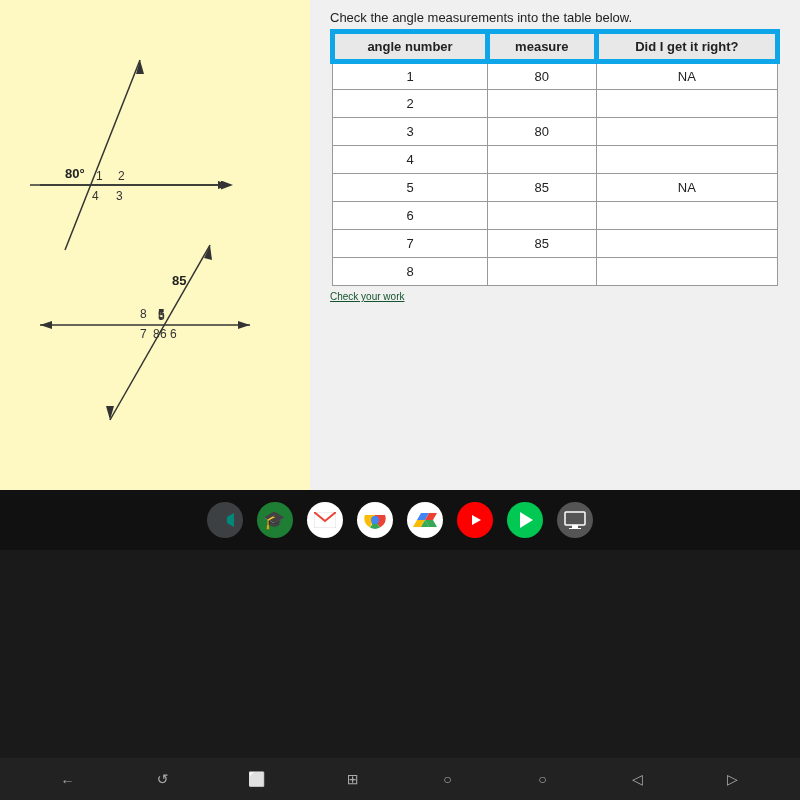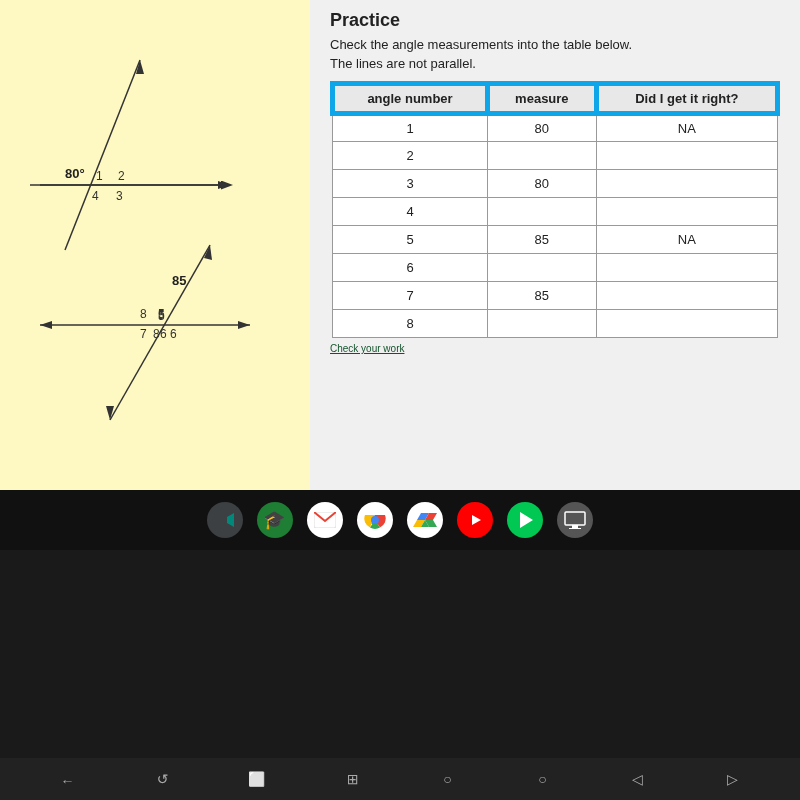--- a/index.html
+++ b/index.html
@@ -241,23 +241,21 @@
 
         <text x="130" y="288" class="angle-number">8</text>
         <text x="148" y="288" class="angle-number">5</text>
         <text x="130" y="308" class="angle-number">7</text>
         <text x="150" y="308" class="angle-number">6</text>
       </svg>
     </div>
   </div>
 
   <div class="right-panel">
-    <h2 class="practice-title">Practice</h2>
     <p class="instruction-text">Check the angle measurements into the table below.</p>
-    <p class="sub-instruction">The lines are not parallel.</p>
 
     <table class="angle-table">
       <thead>
         <tr>
           <th>angle number</th>
           <th>measure</th>
           <th>Did I get it right?</th>
         </tr>
       </thead>
       <tbody id="table-body">

